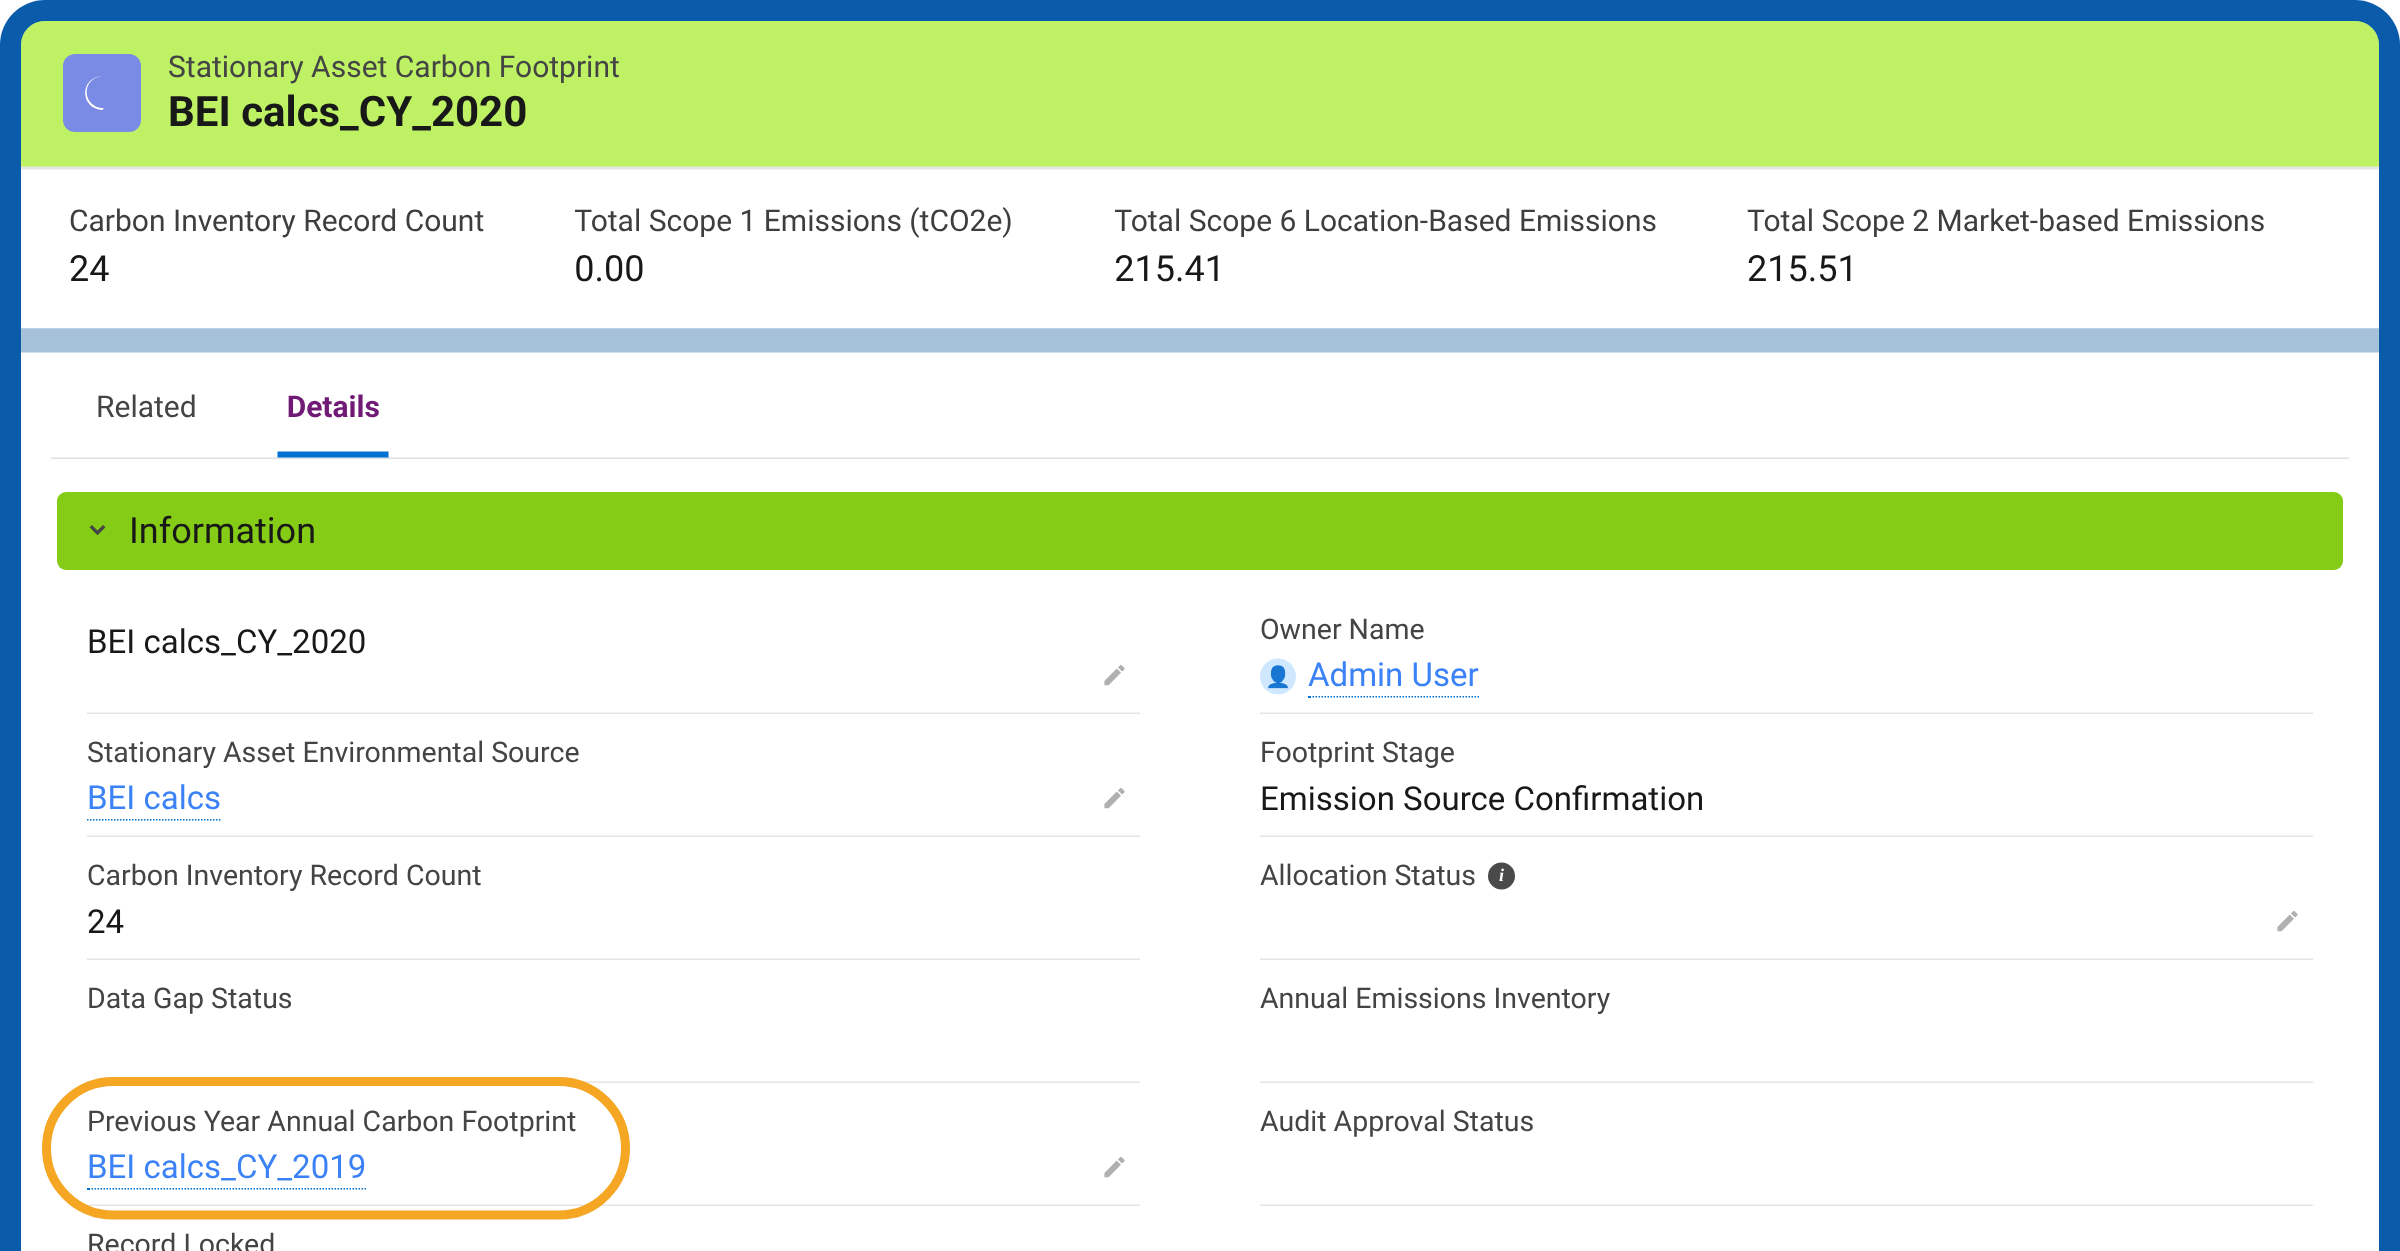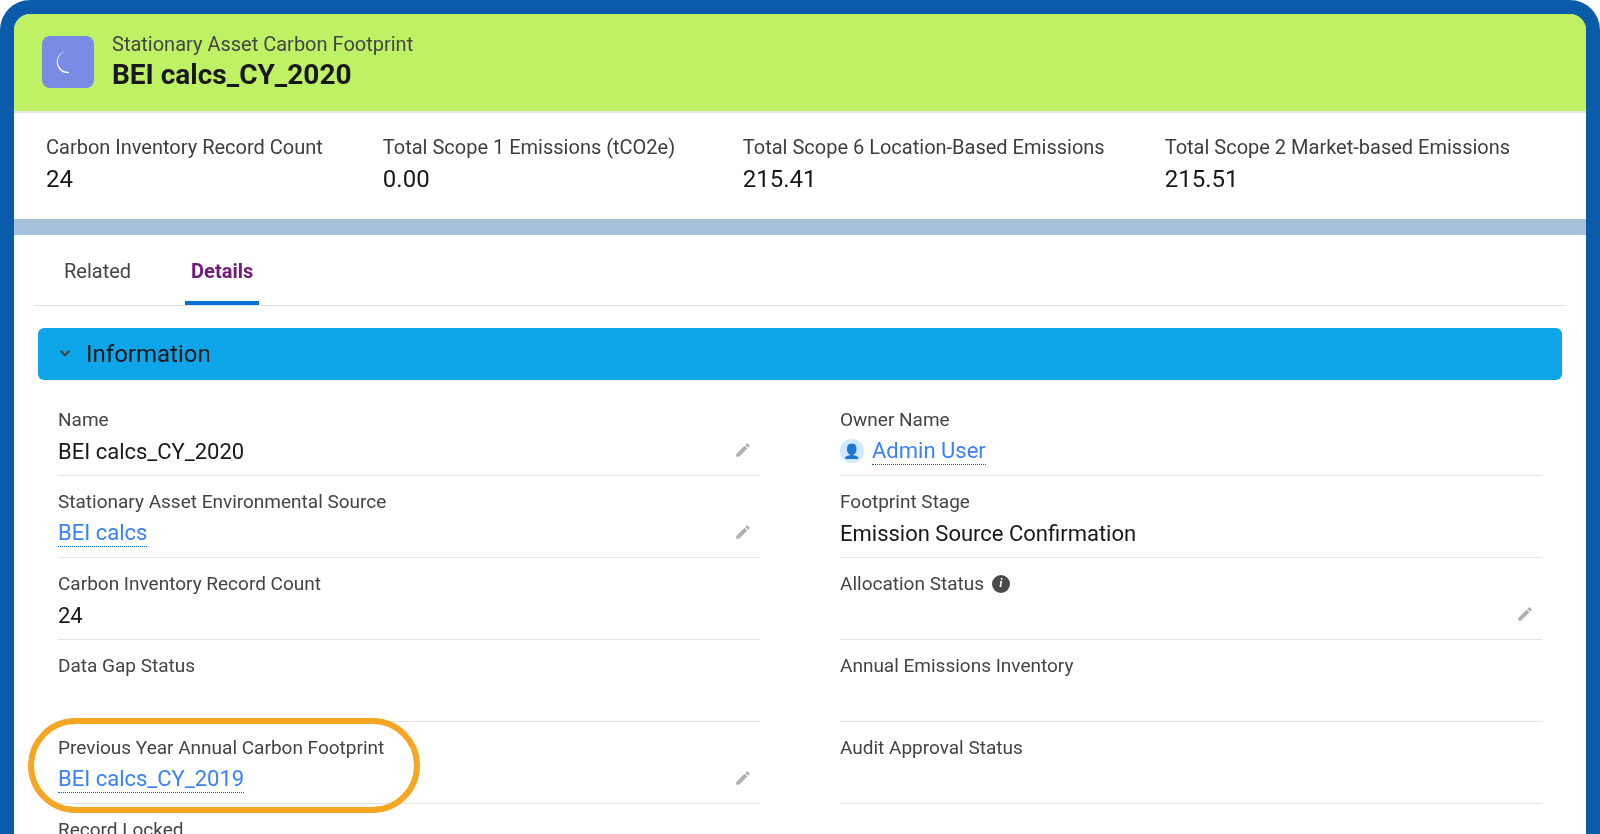--- a/index.html
+++ b/index.html
@@ -77,21 +77,21 @@
     border-bottom: 4px solid transparent;
   }
   .tab.active {
     font-weight: 700;
     color: #701a75;
     border-bottom-color: #0070d2;
   }
 
   .section-header {
     margin: 22px 4px 0 4px;
-    background: #0ea5e9;
+    background: #84cc16;
     border-radius: 6px;
     padding: 12px 18px;
     display:flex;
     align-items:center;
     gap:12px;
     font-size: 24px;
   }
   .section-header svg { width:18px; height:18px; }
 
   .fields-grid {
@@ -213,21 +213,20 @@
         <svg viewBox="0 0 24 24" fill="none" stroke="#444" stroke-width="3">
             <polyline points="6 9 12 15 18 9"></polyline>
           </svg>
       </span>
       <span>Information</span>
     </div>
 
     <div class="fields-grid">
 
       <div class="field">
-        <div class="field-label">Name</div>
         <div class="field-value">BEI calcs_CY_2020</div>
         <span class="edit-pencil">
           <svg viewBox="0 0 24 24" fill="currentColor">
               <path d="M3 17.25V21h3.75l11-11-3.75-3.75-11 11zM20.7 7.04a1 1 0 0 0 0-1.41l-2.34-2.34a1 1 0 0 0-1.41 0L15 5.24l3.75 3.75 1.95-1.95z"></path>
             </svg>
         </span>
       </div>
 
       <div class="field">
         <div class="field-label">Owner Name</div>

